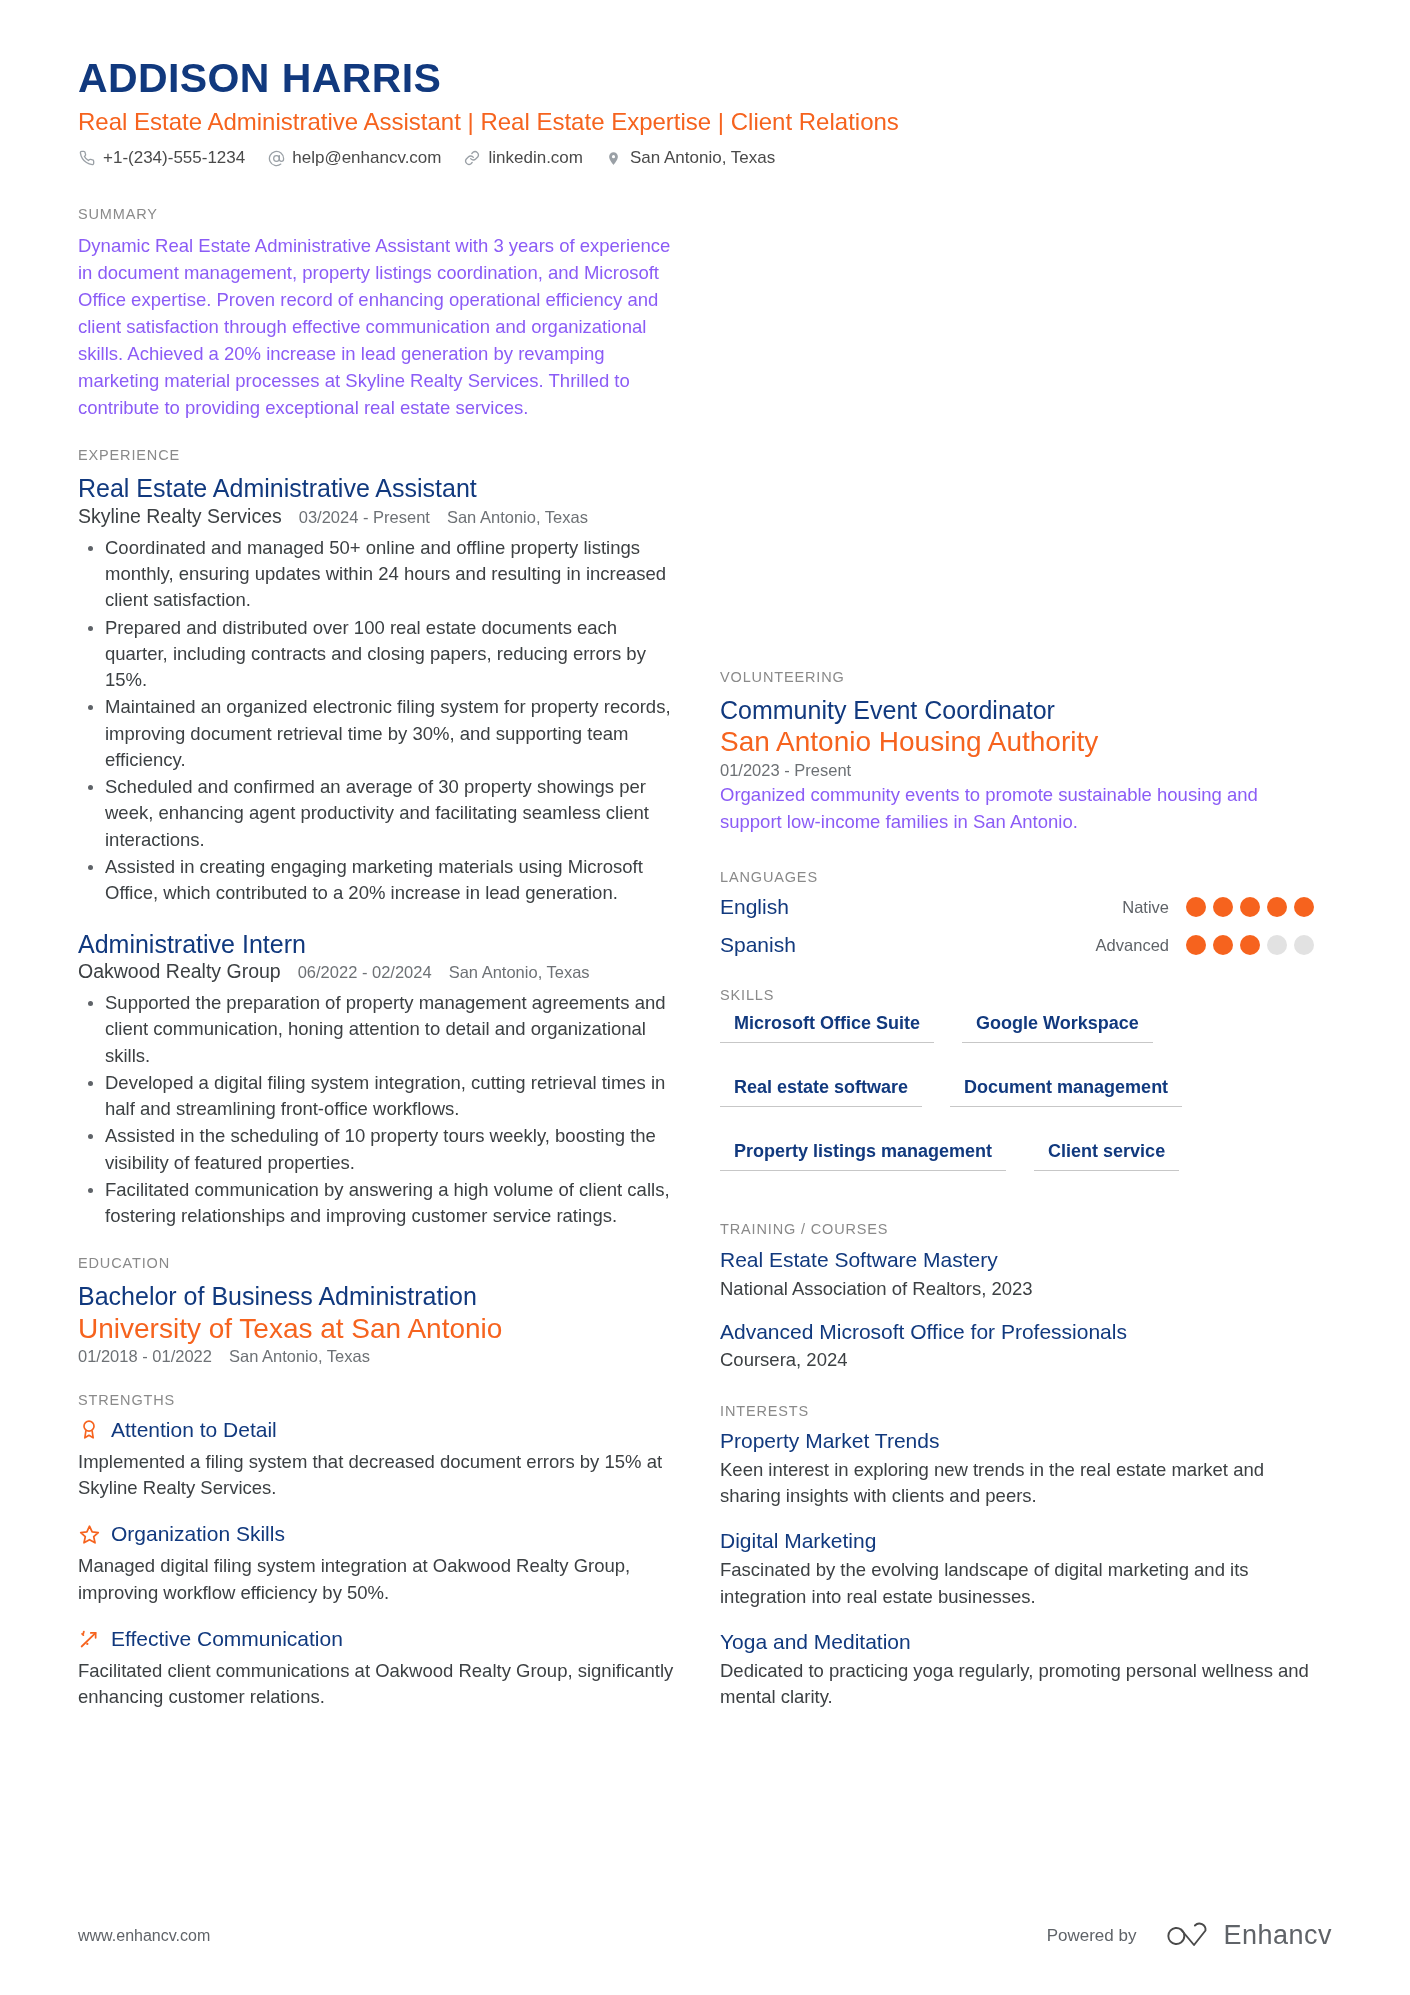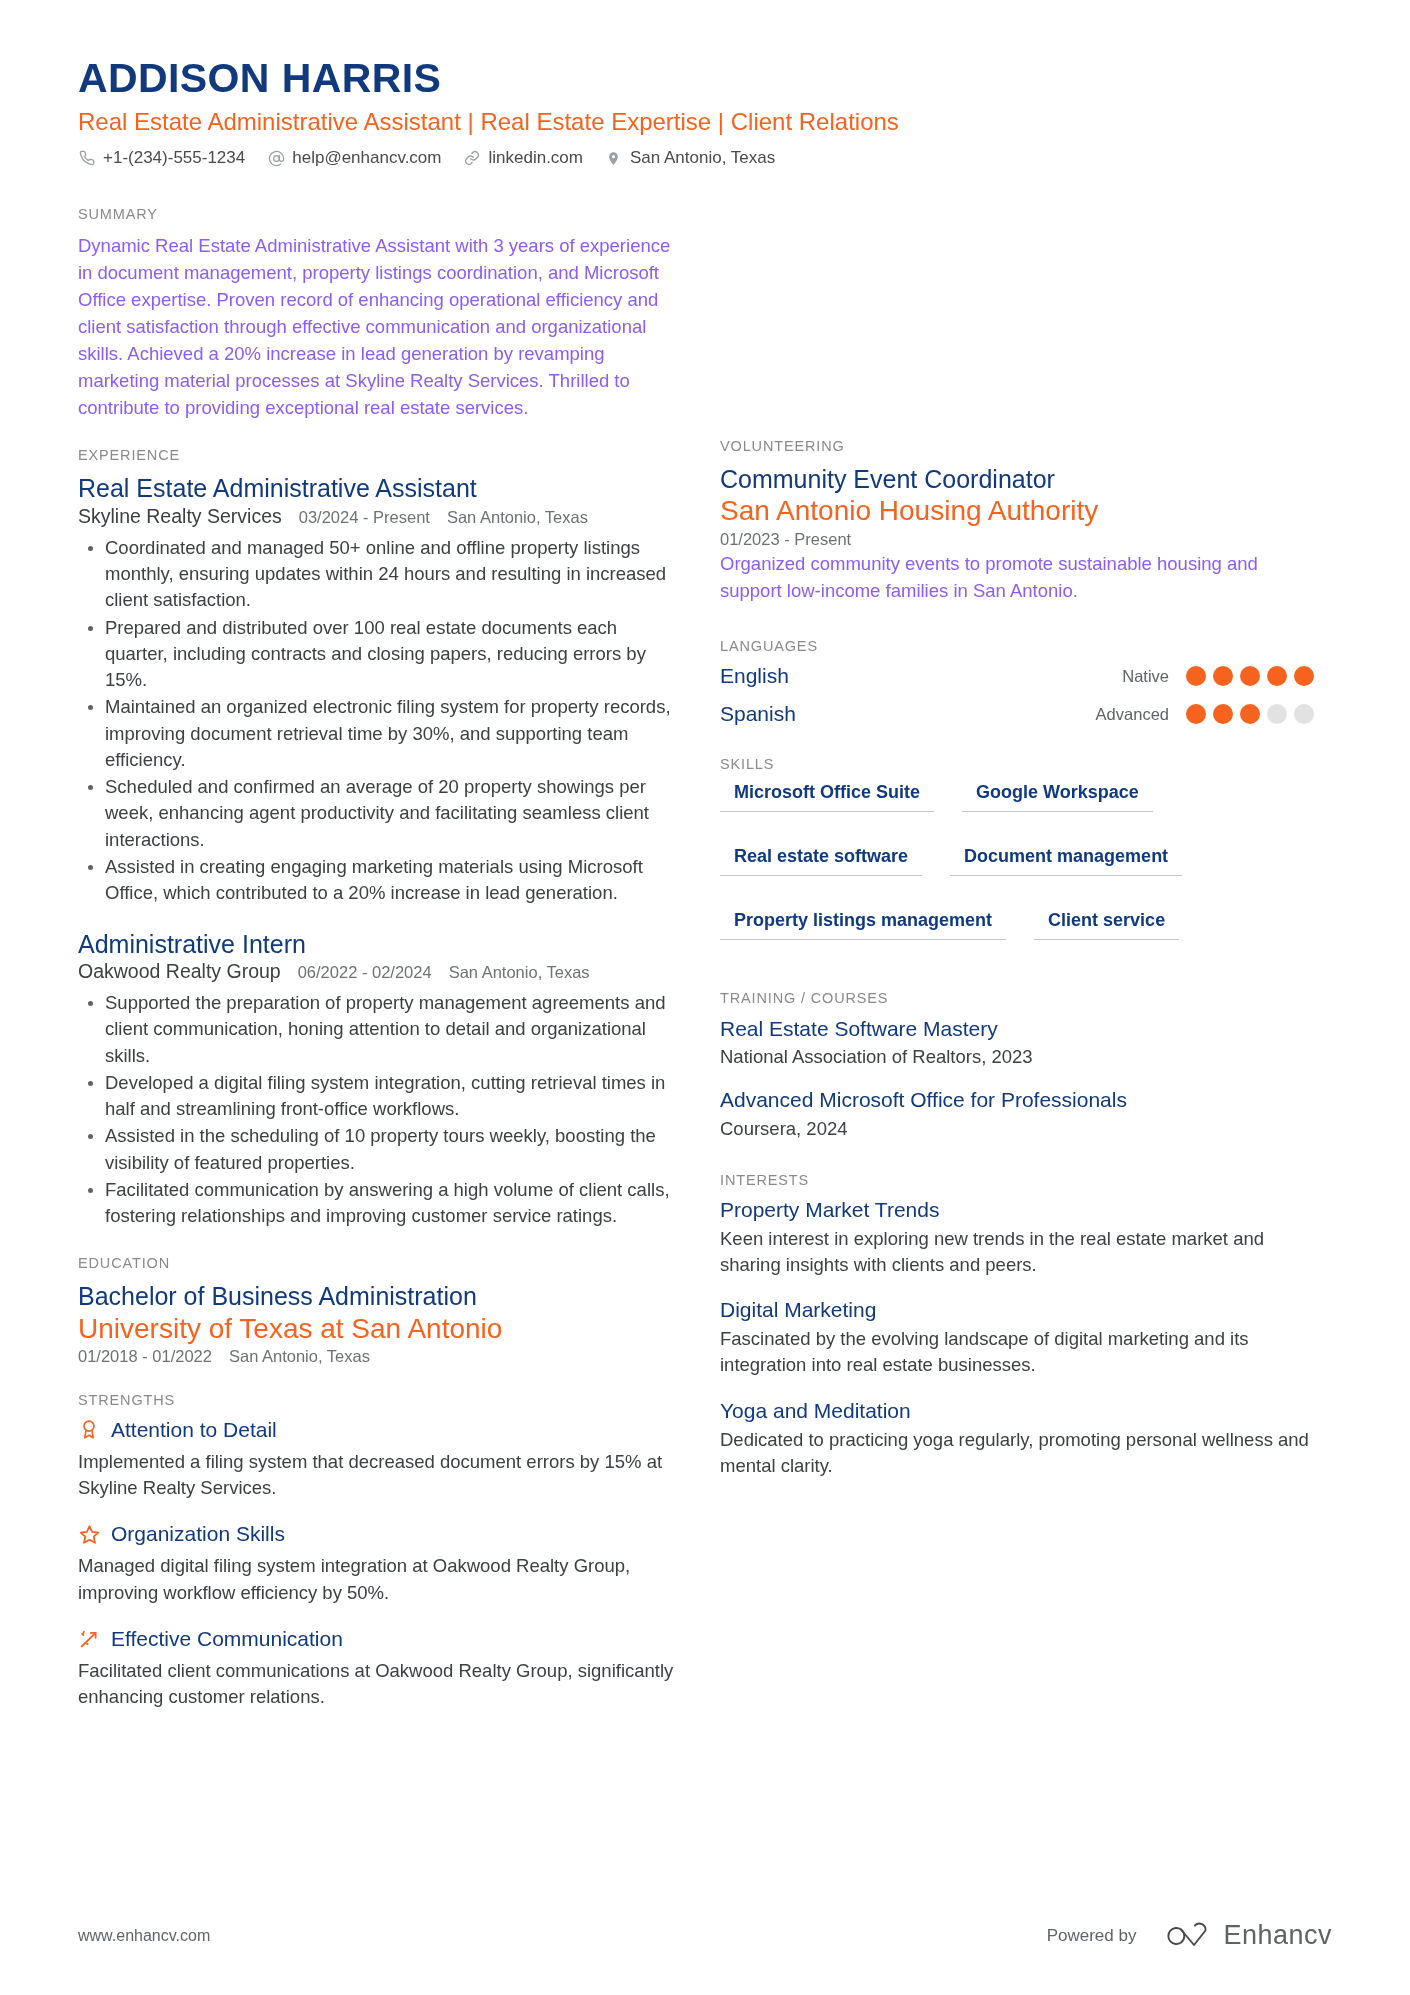--- a/index.html
+++ b/index.html
@@ -63,21 +63,21 @@
     margin-right: 7px;
     color: #9aa0a6;
     flex: none;
   }
   .contact-item .ci svg { display:block; }
 
   
   .columns {
     display: flex;
     margin-top: 38px;
-    align-items: center;
+    align-items: flex-end;
   }
   .col-left  { width: 598px; flex: none; }
   .col-gap   { width: 44px; flex: none; }
   .col-right { width: 594px; flex: none; }
 
   .section { margin-bottom: 26px; }
   .section-title {
     font-size: 14.5px;
     letter-spacing: 0.85px;
     color: #8a8a8a;
@@ -350,21 +350,21 @@
           <div class="entry-title">Real Estate Administrative Assistant</div>
           <div class="entry-meta">
             <span class="entry-org">Skyline Realty Services</span>
             <span class="entry-dates">03/2024 - Present</span>
             <span class="entry-loc">San Antonio, Texas</span>
           </div>
           <ul class="bullets">
             <li>Coordinated and managed 50+ online and offline property listings monthly, ensuring updates within 24 hours and resulting in increased client satisfaction.</li>
             <li>Prepared and distributed over 100 real estate documents each quarter, including contracts and closing papers, reducing errors by 15%.</li>
             <li>Maintained an organized electronic filing system for property records, improving document retrieval time by 30%, and supporting team efficiency.</li>
-            <li>Scheduled and confirmed an average of 20 property showings per week, enhancing agent productivity and facilitating seamless client interactions.</li>
+            <li>Scheduled and confirmed an average of 30 property showings per week, enhancing agent productivity and facilitating seamless client interactions.</li>
             <li>Assisted in creating engaging marketing materials using Microsoft Office, which contributed to a 20% increase in lead generation.</li>
           </ul>
         </div>
 
         <div class="entry">
           <div class="entry-title">Administrative Intern</div>
           <div class="entry-meta">
             <span class="entry-org">Oakwood Realty Group</span>
             <span class="entry-dates">06/2022 - 02/2024</span>
             <span class="entry-loc">San Antonio, Texas</span>

